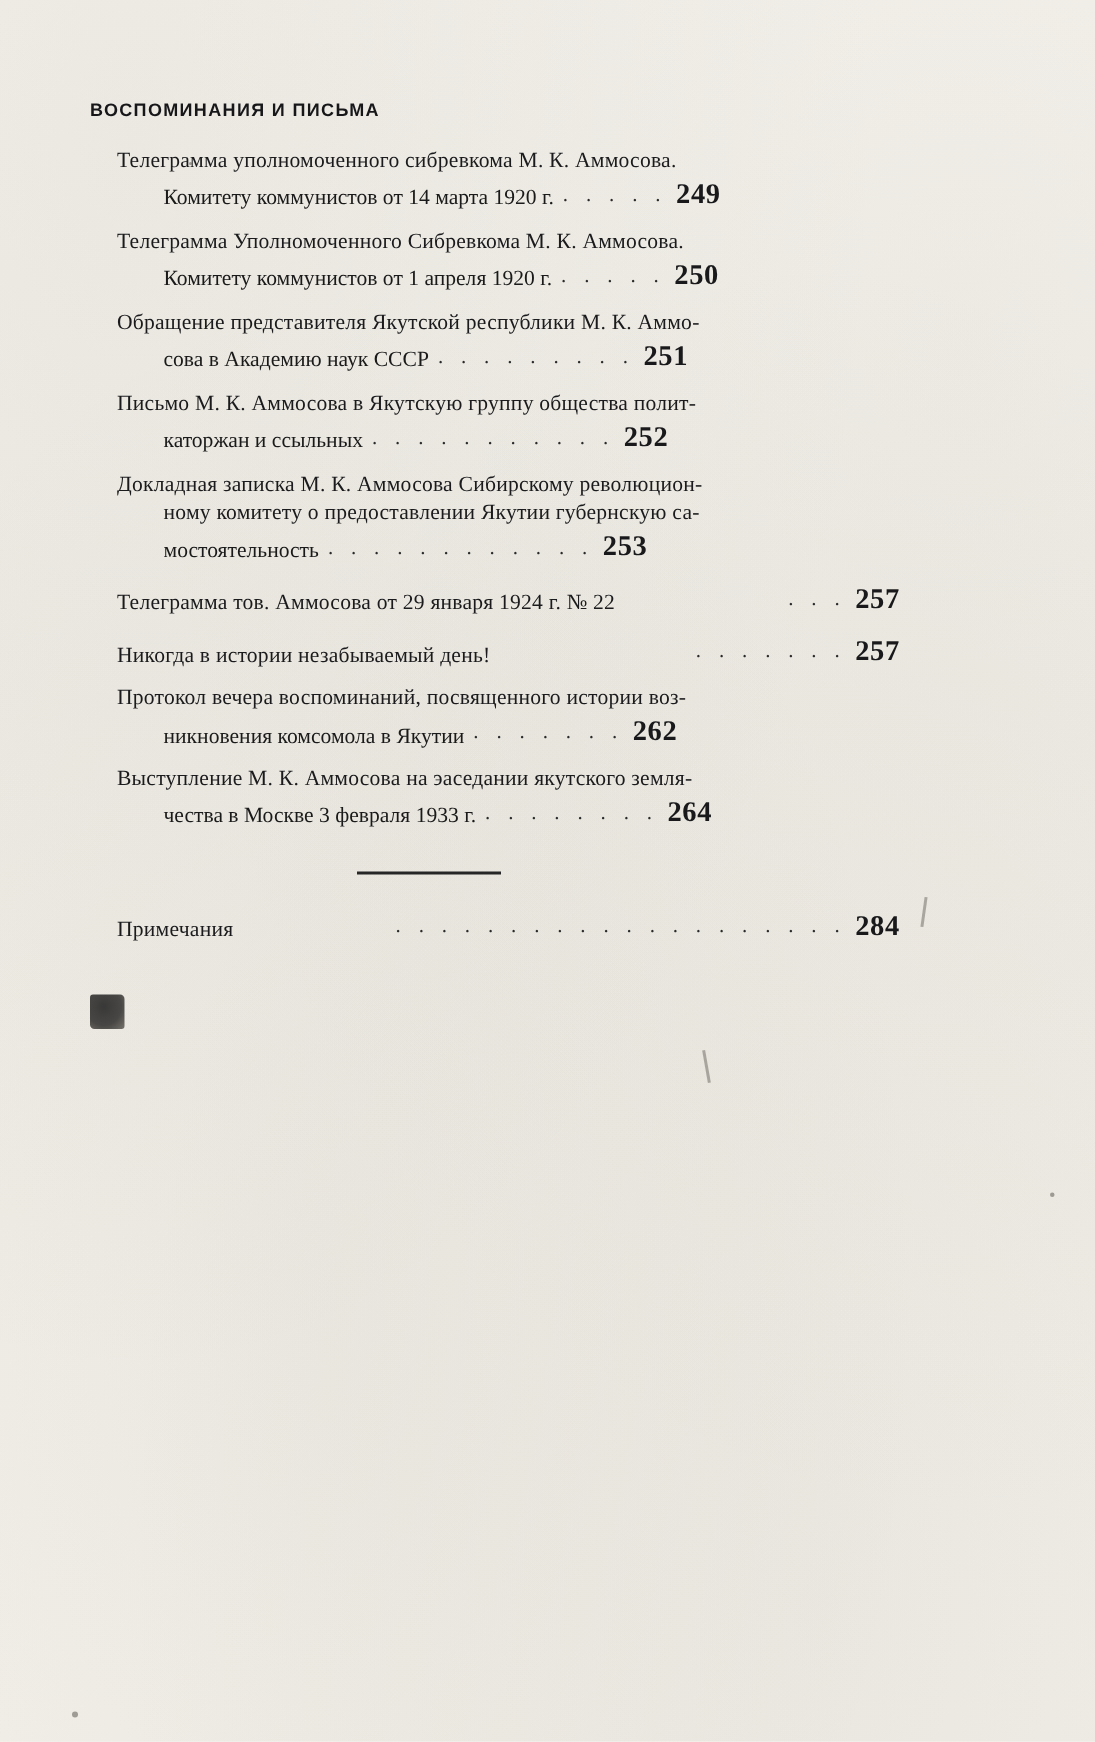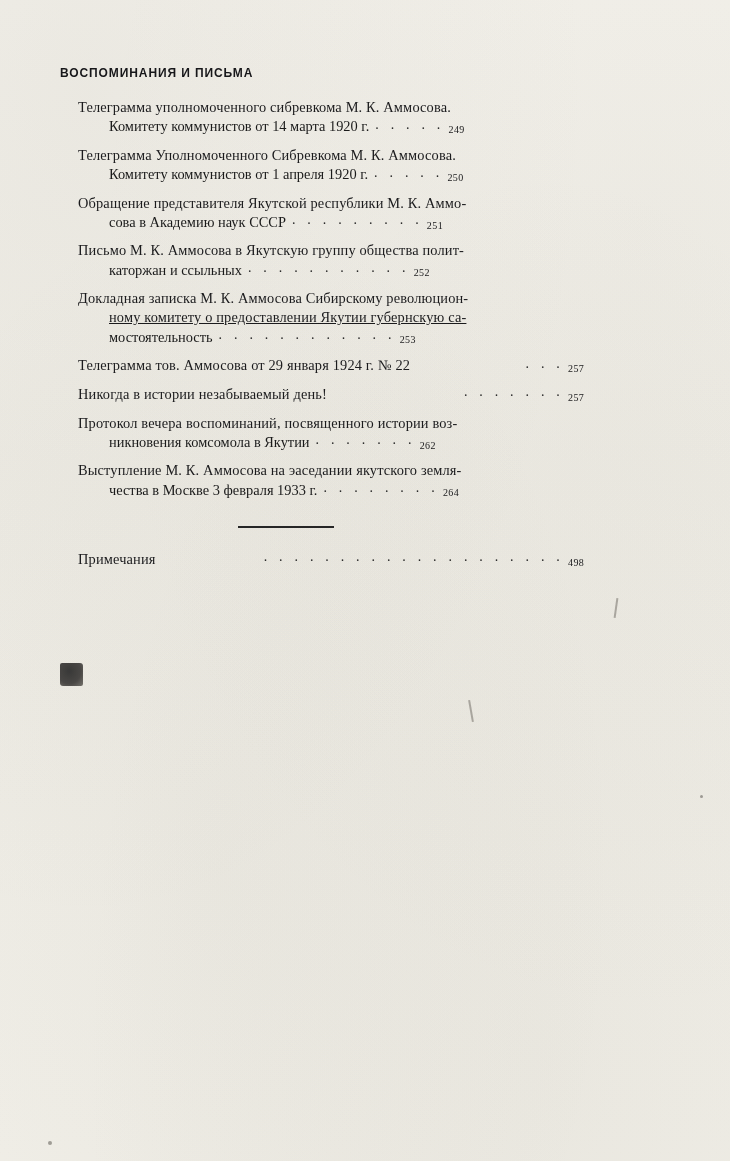--- a/index.html
+++ b/index.html
@@ -61,42 +61,42 @@
     flex: 1 1 auto;
     color: #1b1b1d;
     letter-spacing: 0.15px;
     position: relative;
   }
   .entry-text .ln {
     display: block;
   }
   .entry-text .ln.indent {
     padding-left: 31px;
-    text-decoration: underline;
   }
   .leader {
     flex: 0 0 auto;
     align-self: flex-end;
     min-width: 10px;
     overflow: hidden;
     white-space: nowrap;
     color: #2a2a2a;
     letter-spacing: 4.2px;
     font-size: 14px;
     transform: translateY(-2px);
     padding: 0 4px 0 6px;
   }
   .page-num {
     flex: 0 0 auto;
     width: 34px;
-    text-align: left;
+    text-align: center;
     align-self: flex-end;
-    font-size: 10px;
+    font-size: 19px;
     letter-spacing: 0.4px;
     color: #19191b;
+    font-weight: bold;
   }
   
   .entry-multiline {
     display: block;
   }
   .entry-multiline .row-last {
     display: flex;
     align-items: flex-end;
   }
   .entry-multiline .row-last .tail {
@@ -241,21 +241,21 @@
     </div>
 
     <div class="divider"></div>
 
     <div class="toc toc-simple">
 
 
       <div class="toc-entry">
         <span class="entry-text">Примечания</span>
         <span class="leader">. . . . . . . . . . . . . . . . . . . .</span>
-        <span class="page-num">498</span>
+        <span class="page-num">284</span>
       </div>
 
 
     </div>
   </div>
 
   <div class="ink-blot"></div>
 
   <div class="stroke-mark" style="left:615px; top:598px; width:2px; height:20px; transform:rotate(8deg);"></div>
   <div class="stroke-mark" style="left:470px; top:700px; width:2px; height:22px; transform:rotate(-10deg);"></div>

